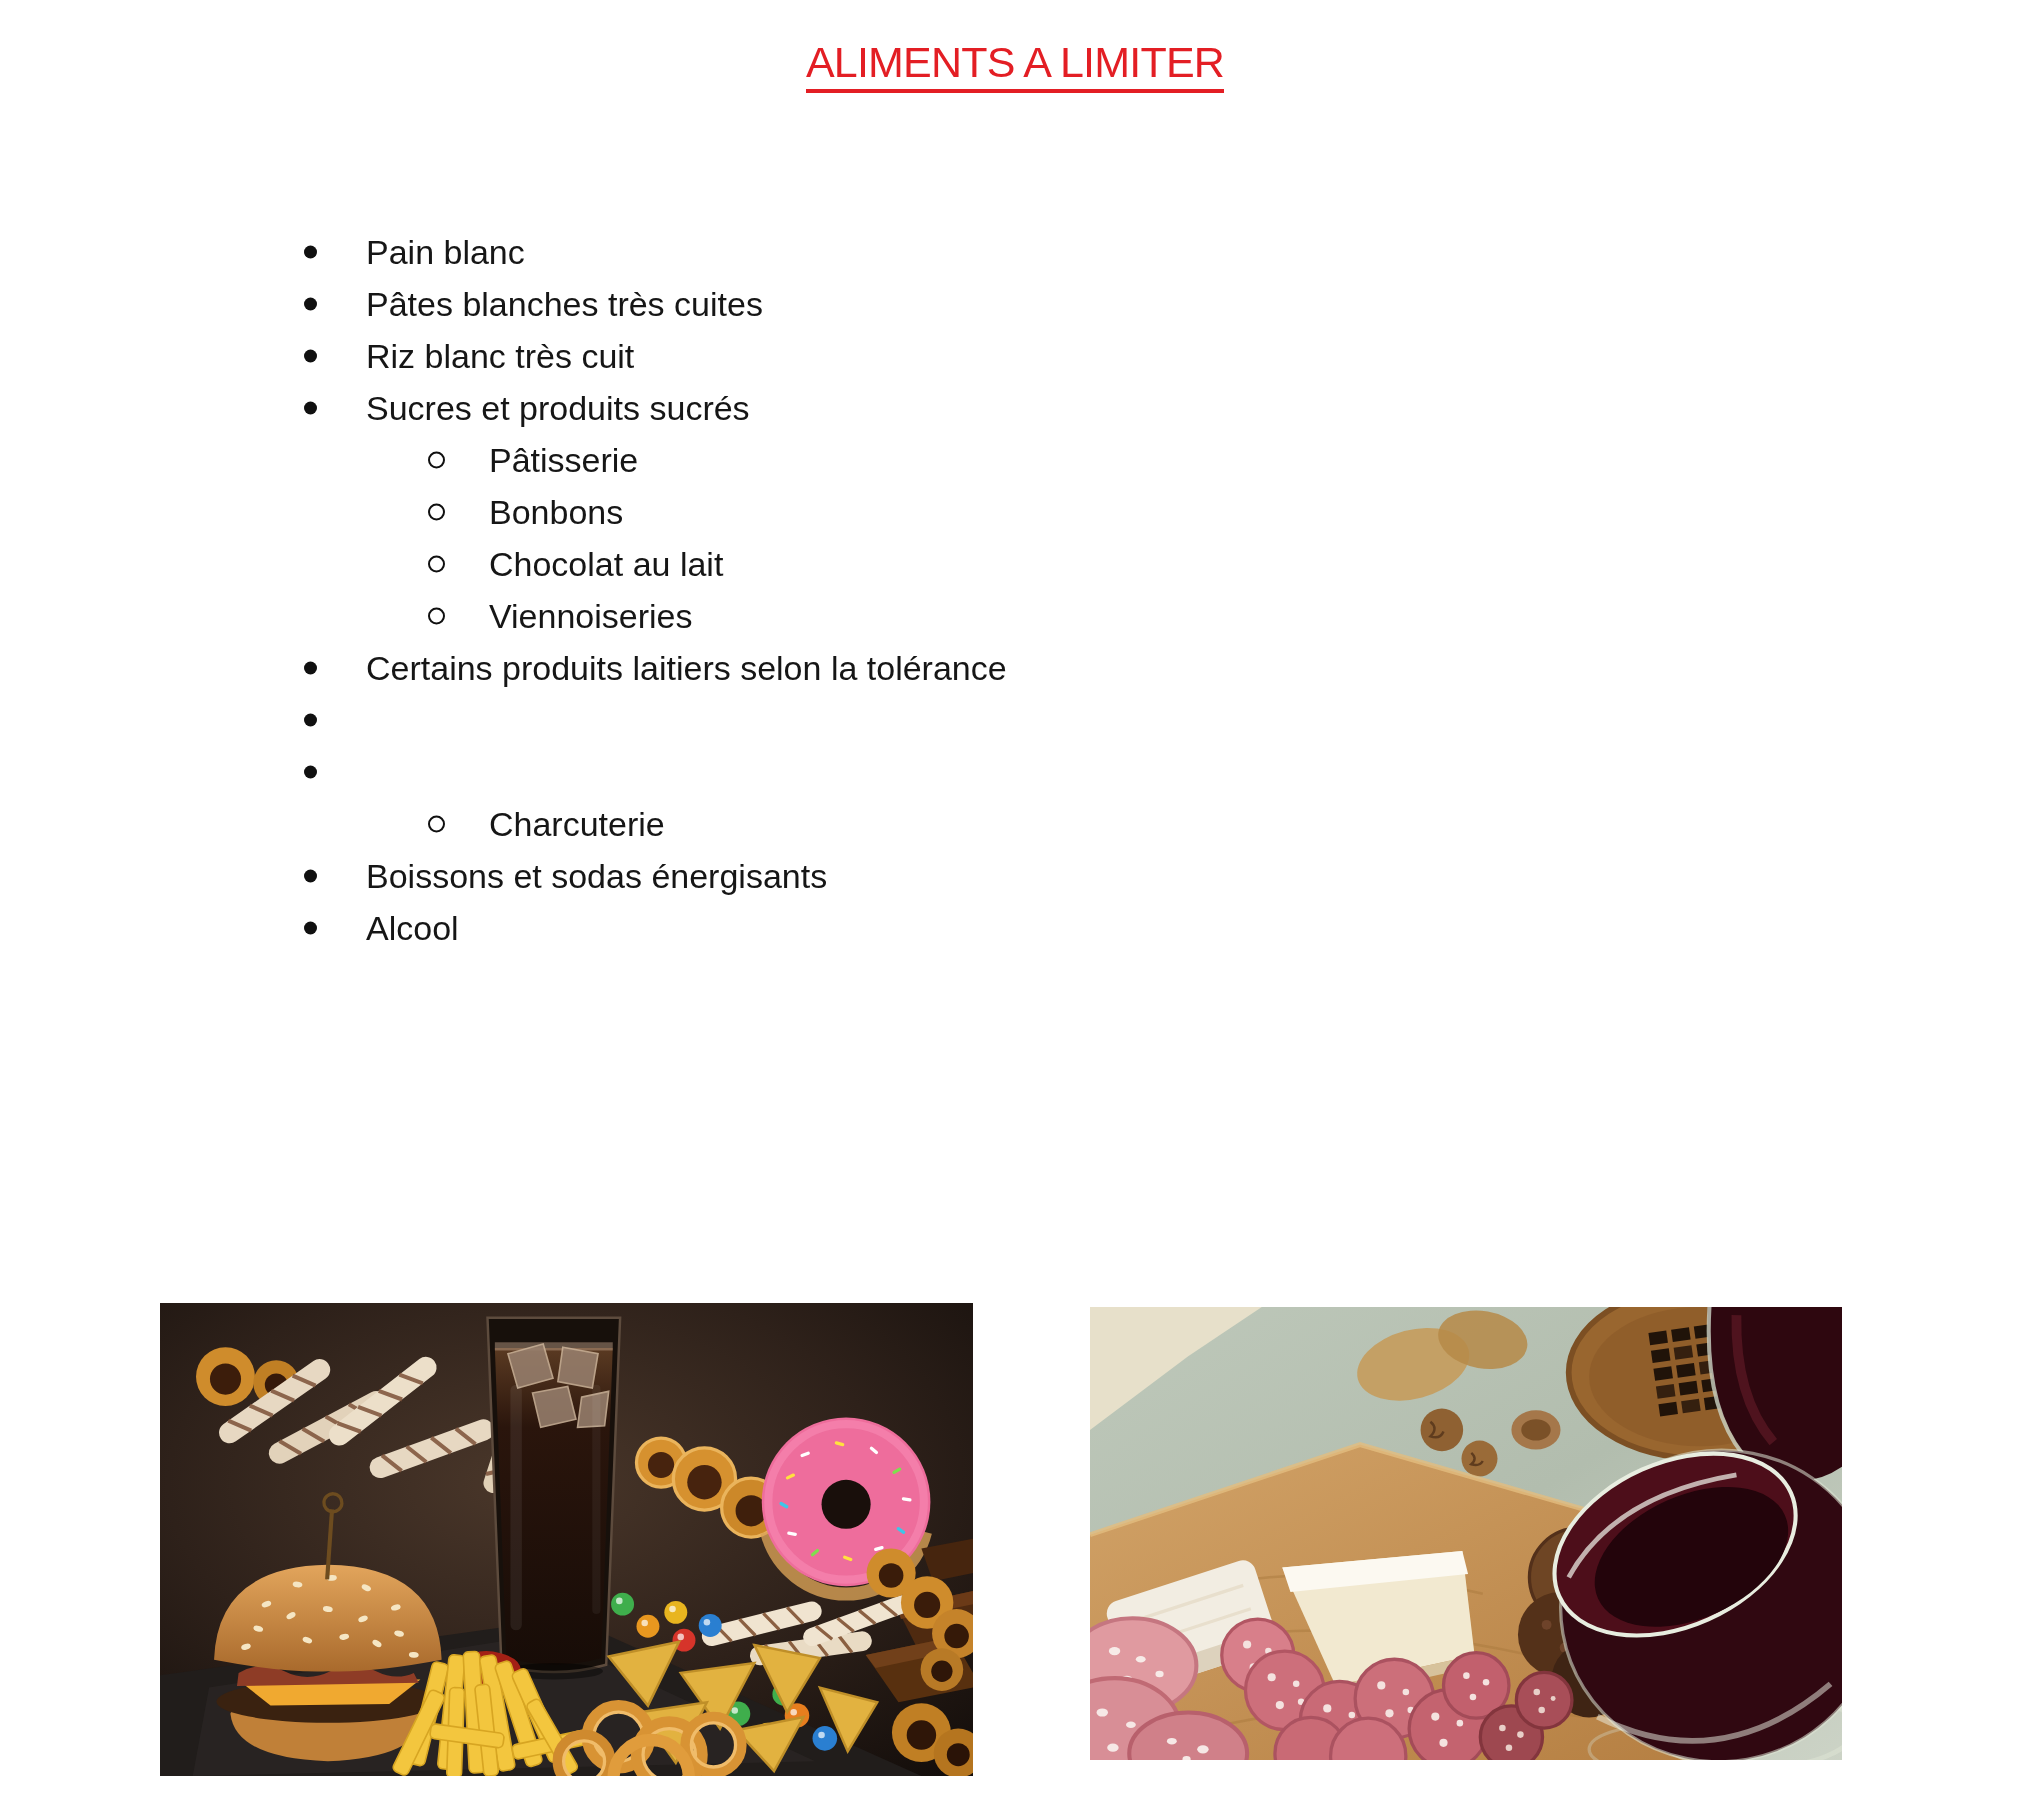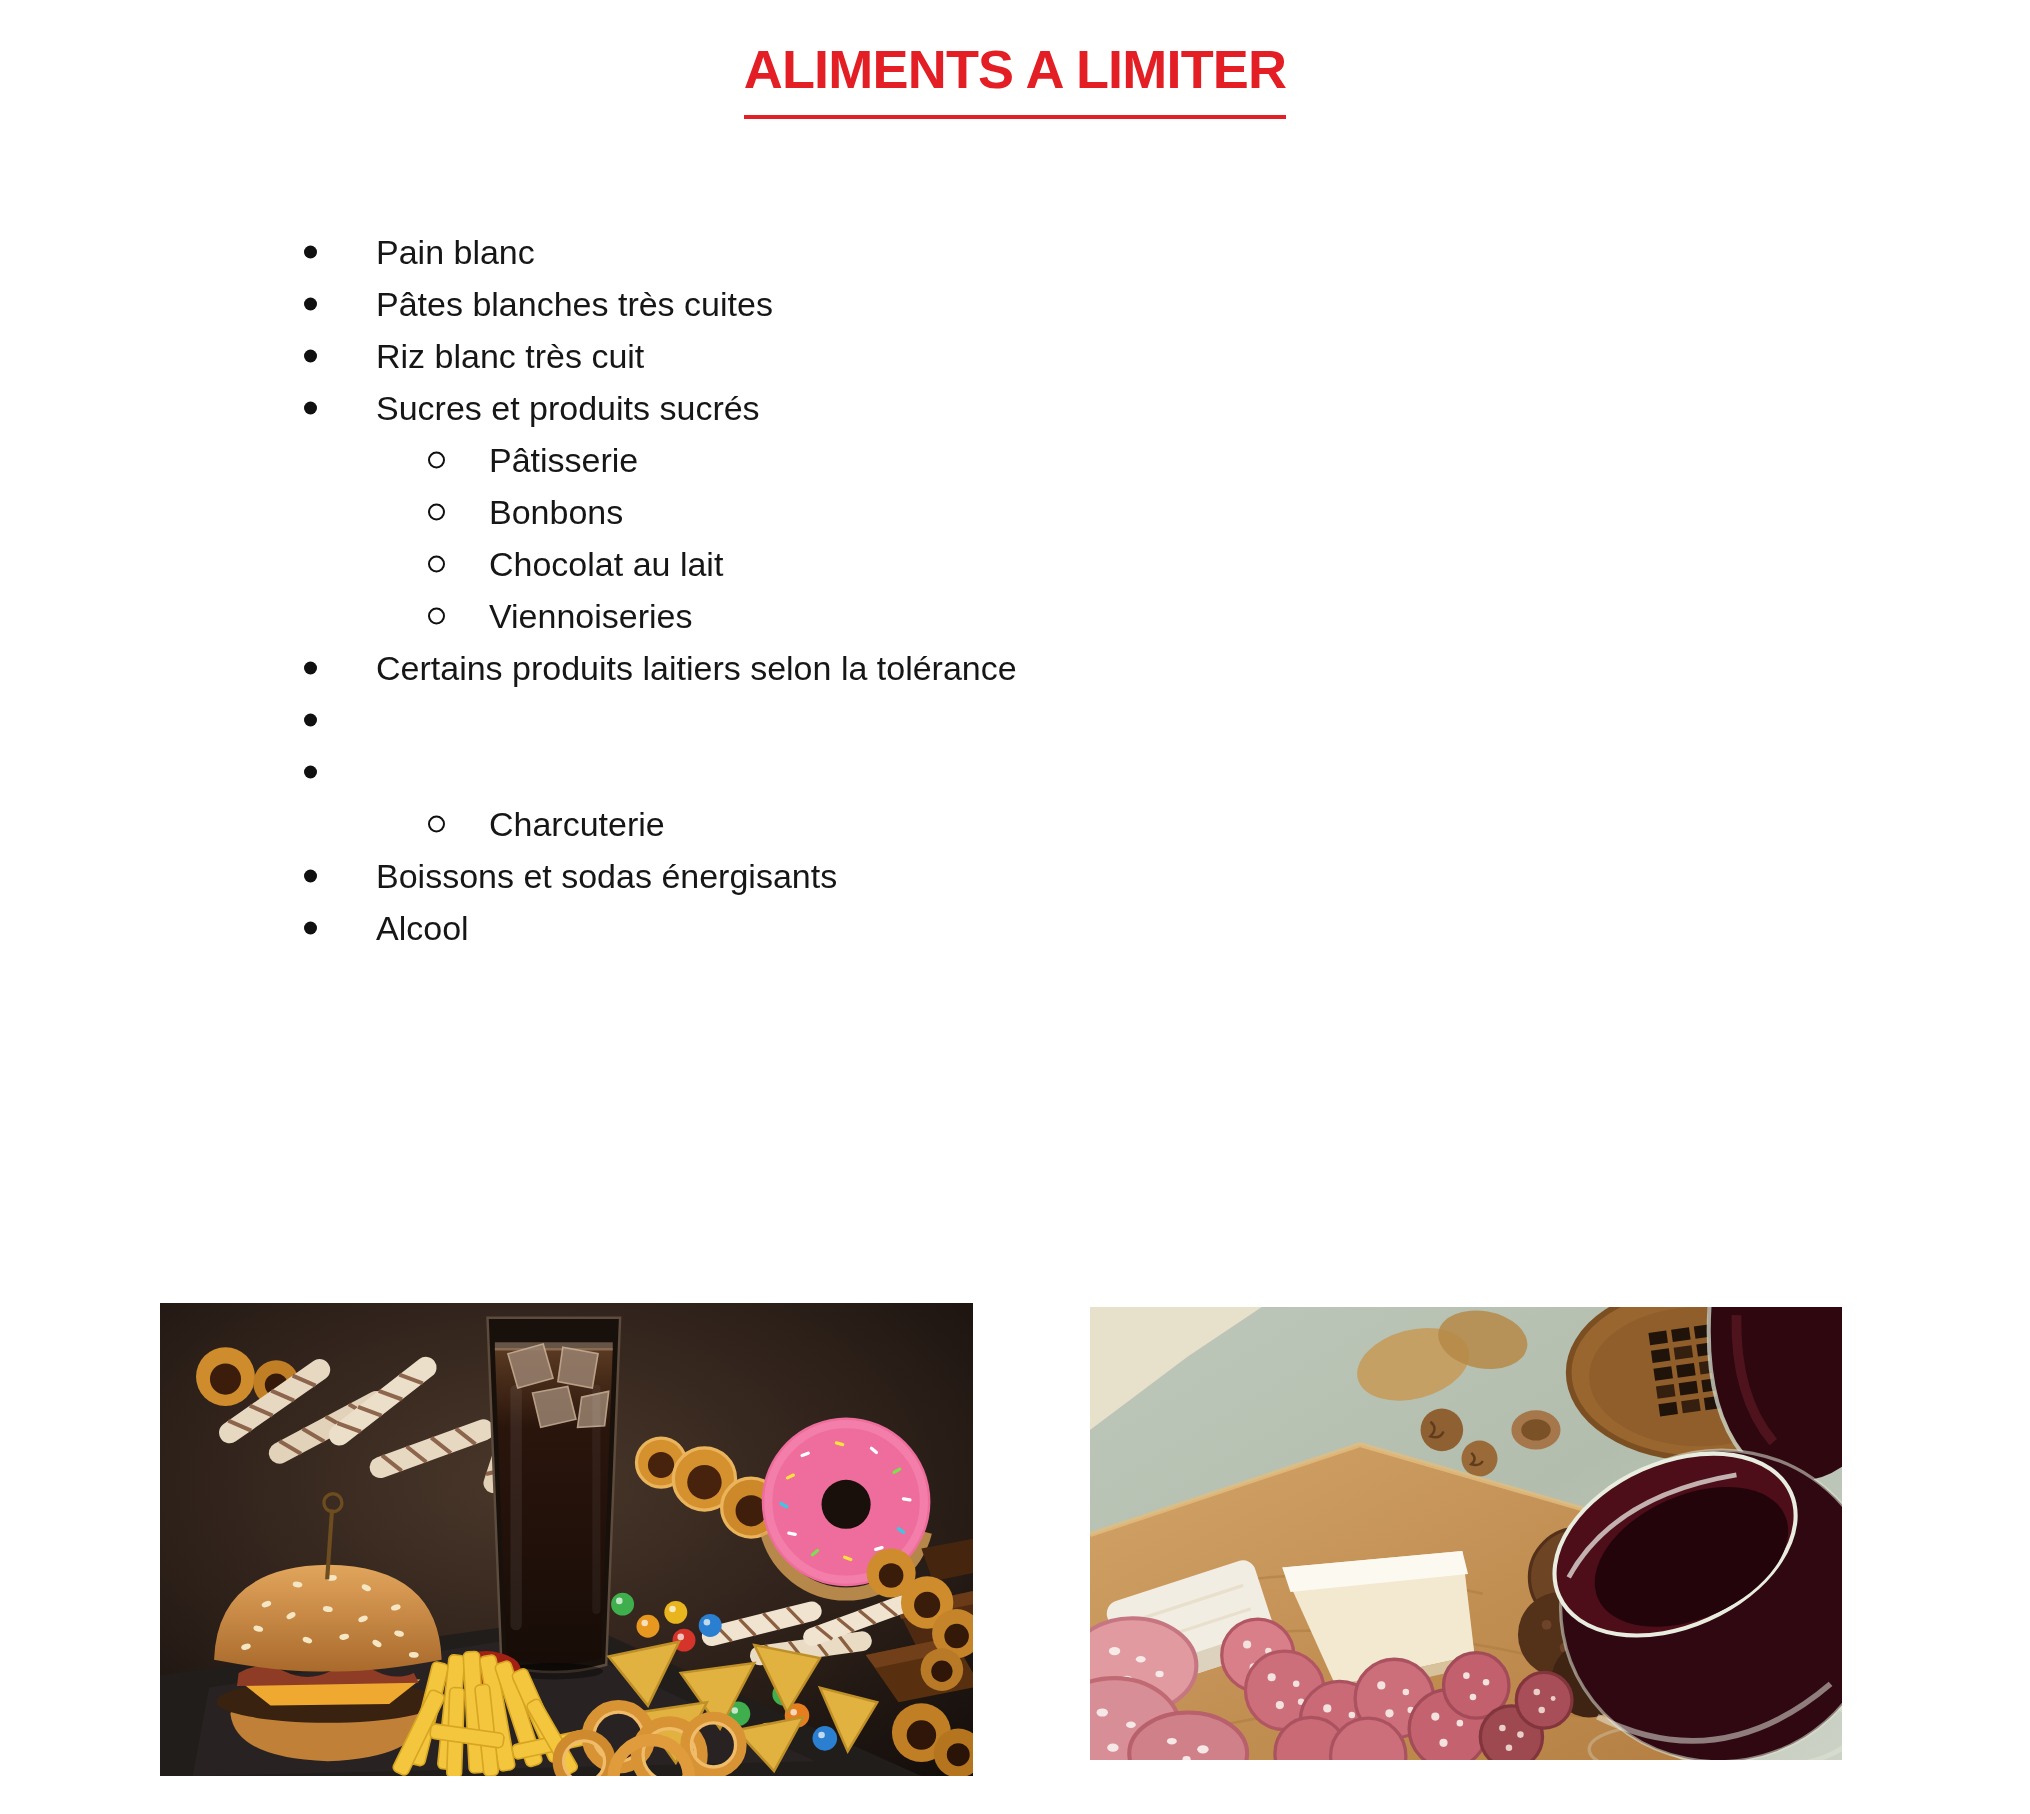--- a/index.html
+++ b/index.html
@@ -1,28 +1,28 @@
 <!DOCTYPE html>
 <html style="font-size:13px"><head>
 <meta charset="utf-8">
 <style>
   html,body{margin:0;padding:0;background:#fff;}
   .page{position:relative;width:2030px;height:1814px;background:#ffffff;overflow:hidden;
         font-family:"Liberation Sans",sans-serif;}
   .title{position:absolute;top:38px;left:0;width:100%;text-align:center;margin:0;}
-  .title-inner{display:inline-block;font-size:54px;font-weight:bold;letter-spacing:-0.8px;
-        color:#e31e24;border-bottom:4.1px solid #e31e24;padding-bottom:15px;line-height:1.15;}
+  .title-inner{display:inline-block;font-size:43px;font-weight:normal;letter-spacing:-0.8px;
+        color:#e31e24;border-bottom:4.1px solid #e31e24;padding-bottom:2px;line-height:1.15;}
   .list{position:absolute;top:226px;left:0;width:1800px;}
   .li{position:relative;height:52px;}
   .marker{position:absolute;top:50%;transform:translateY(-50%);}
   .marker.l1{left:304px;width:13px;height:13px;border-radius:50%;background:#101010;}
   .marker.l2{left:428px;width:13px;height:13px;border-radius:50%;background:transparent;
         border:2.5px solid #101010;}
   .txt{position:absolute;font-size:34px;line-height:52px;color:#161616;white-space:nowrap;}
-  .txt.l1{left:376px;text-align:right;}
+  .txt.l1{left:366px;text-align:right;}
   .txt.l2{left:489px;}
   .photo{position:absolute;margin:0;overflow:hidden;}
   .photo svg{display:block;width:100%;height:100%;}
   .photo-left{left:160px;top:1303px;width:813px;height:473px;}
   .photo-right{left:1090px;top:1307px;width:752px;height:453px;}
 </style>
 </head>
 <body>
 
 <div class="page">

